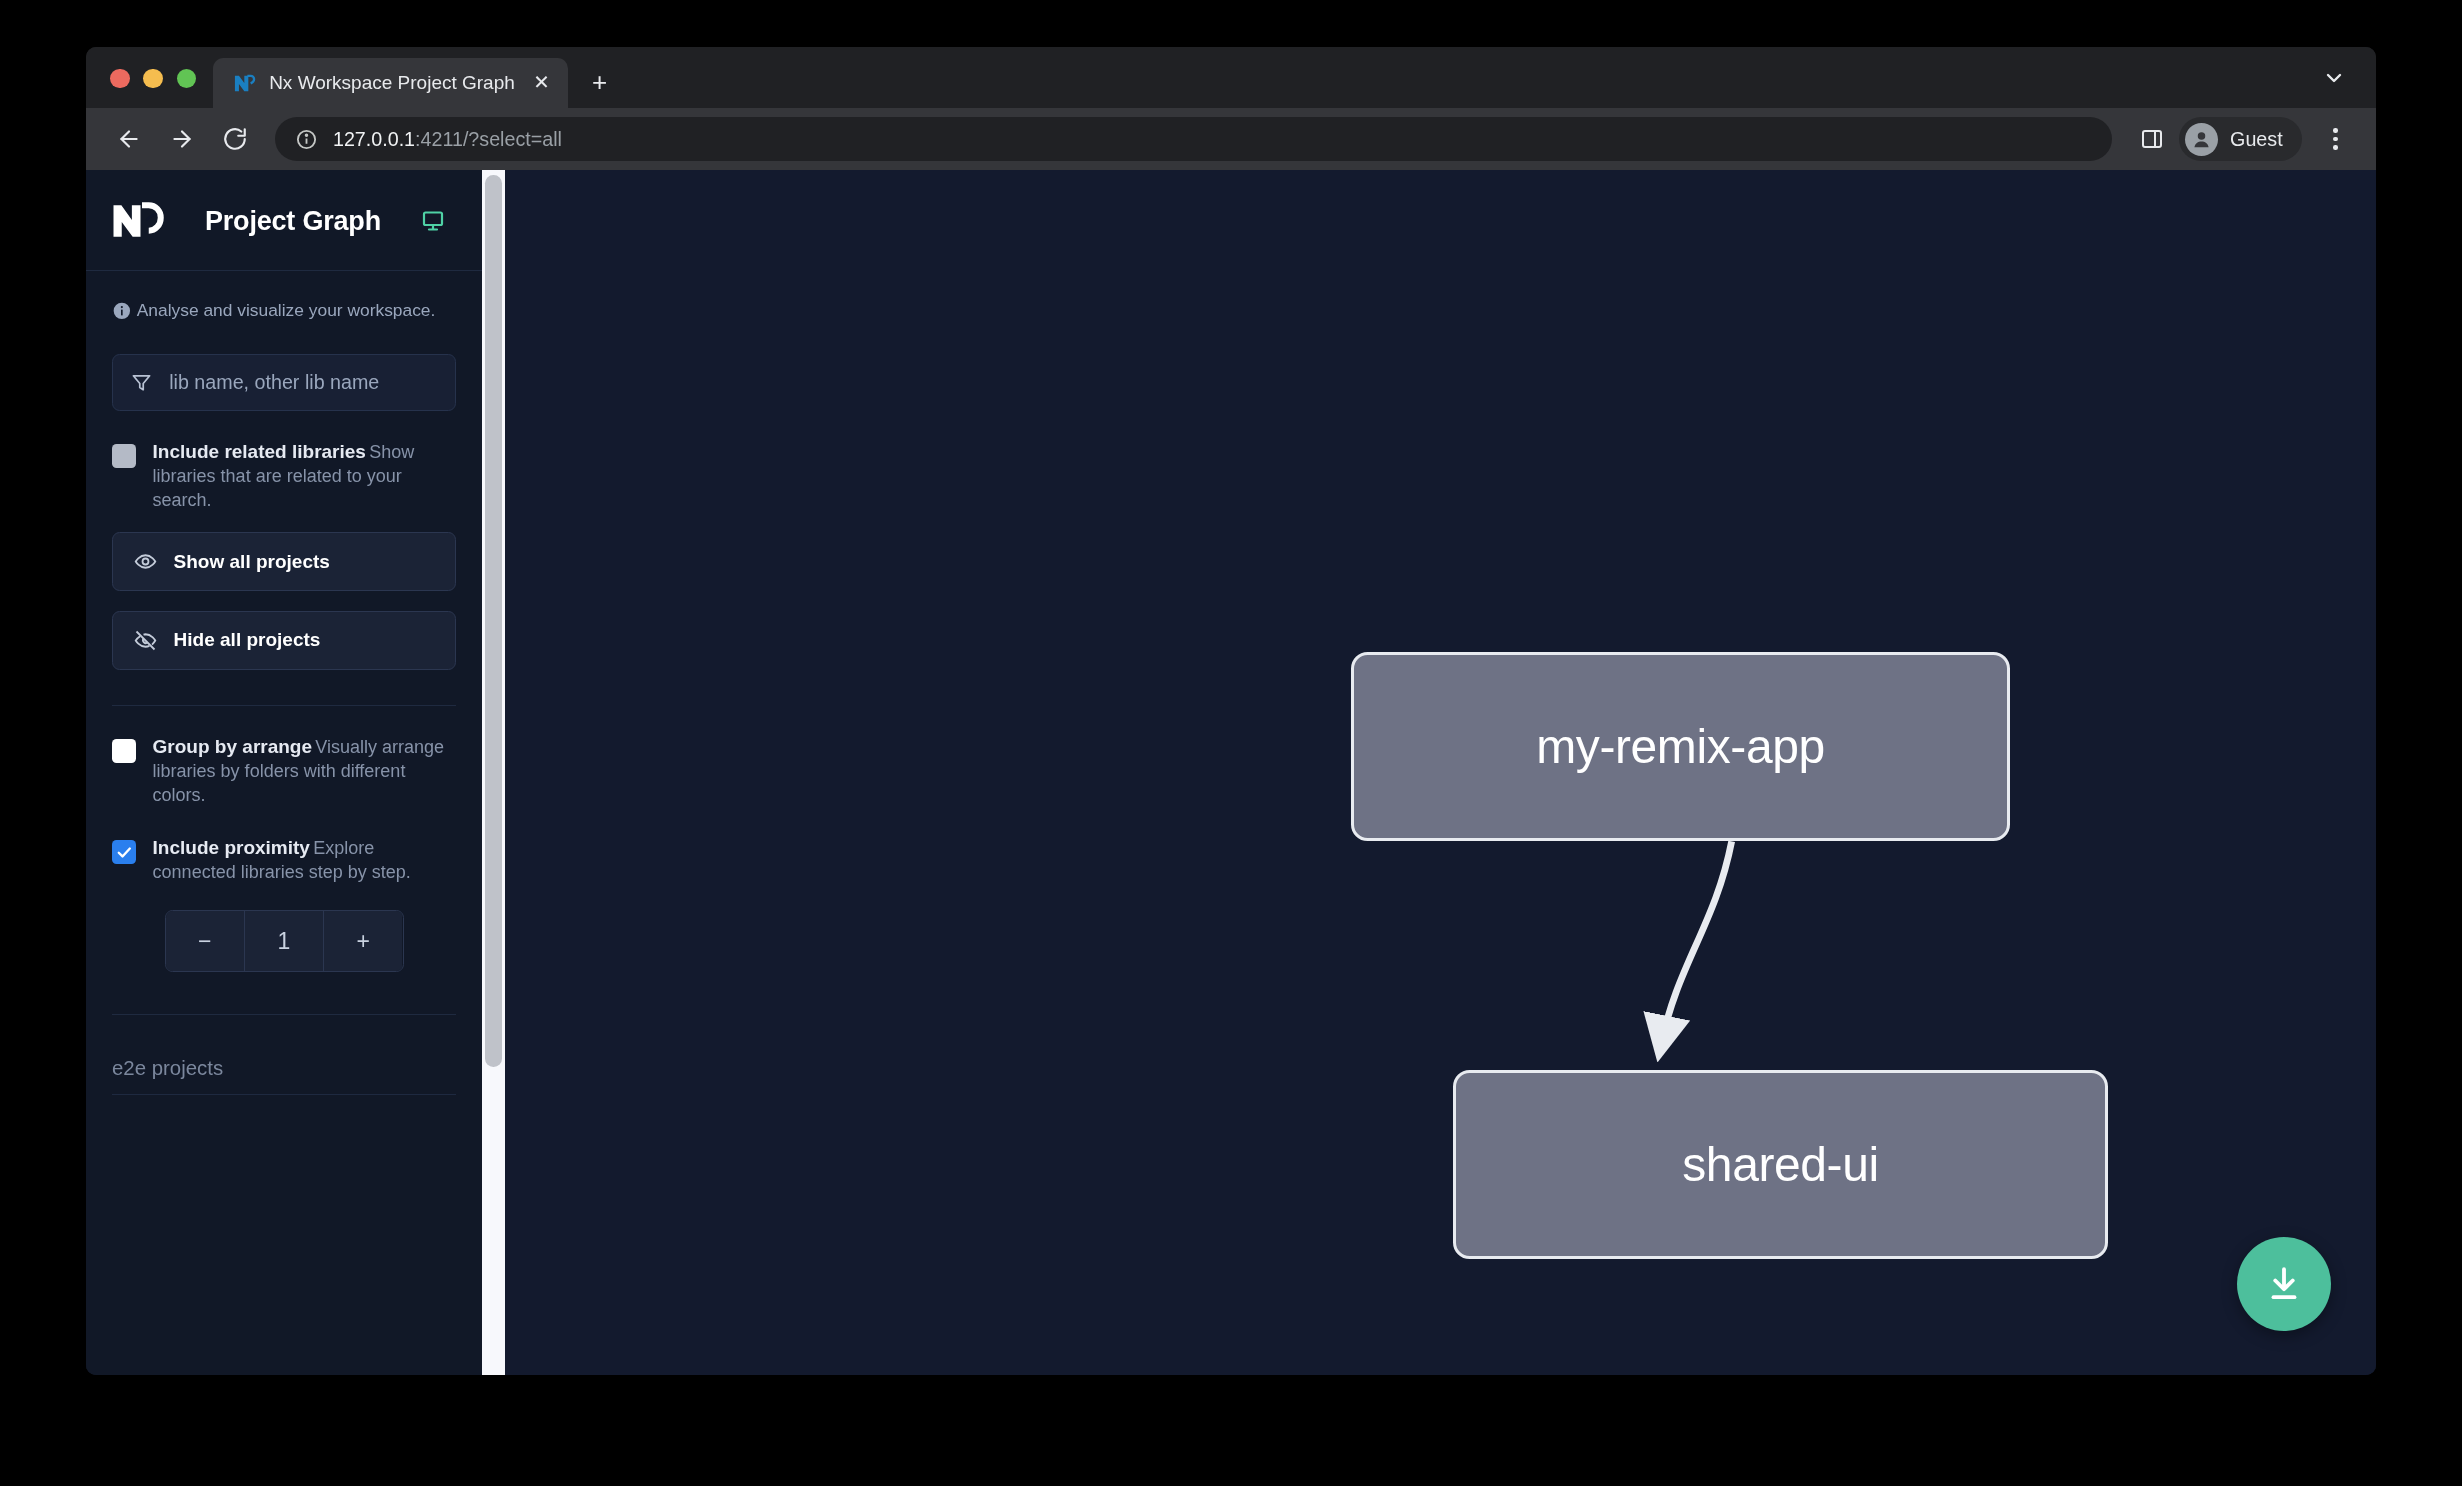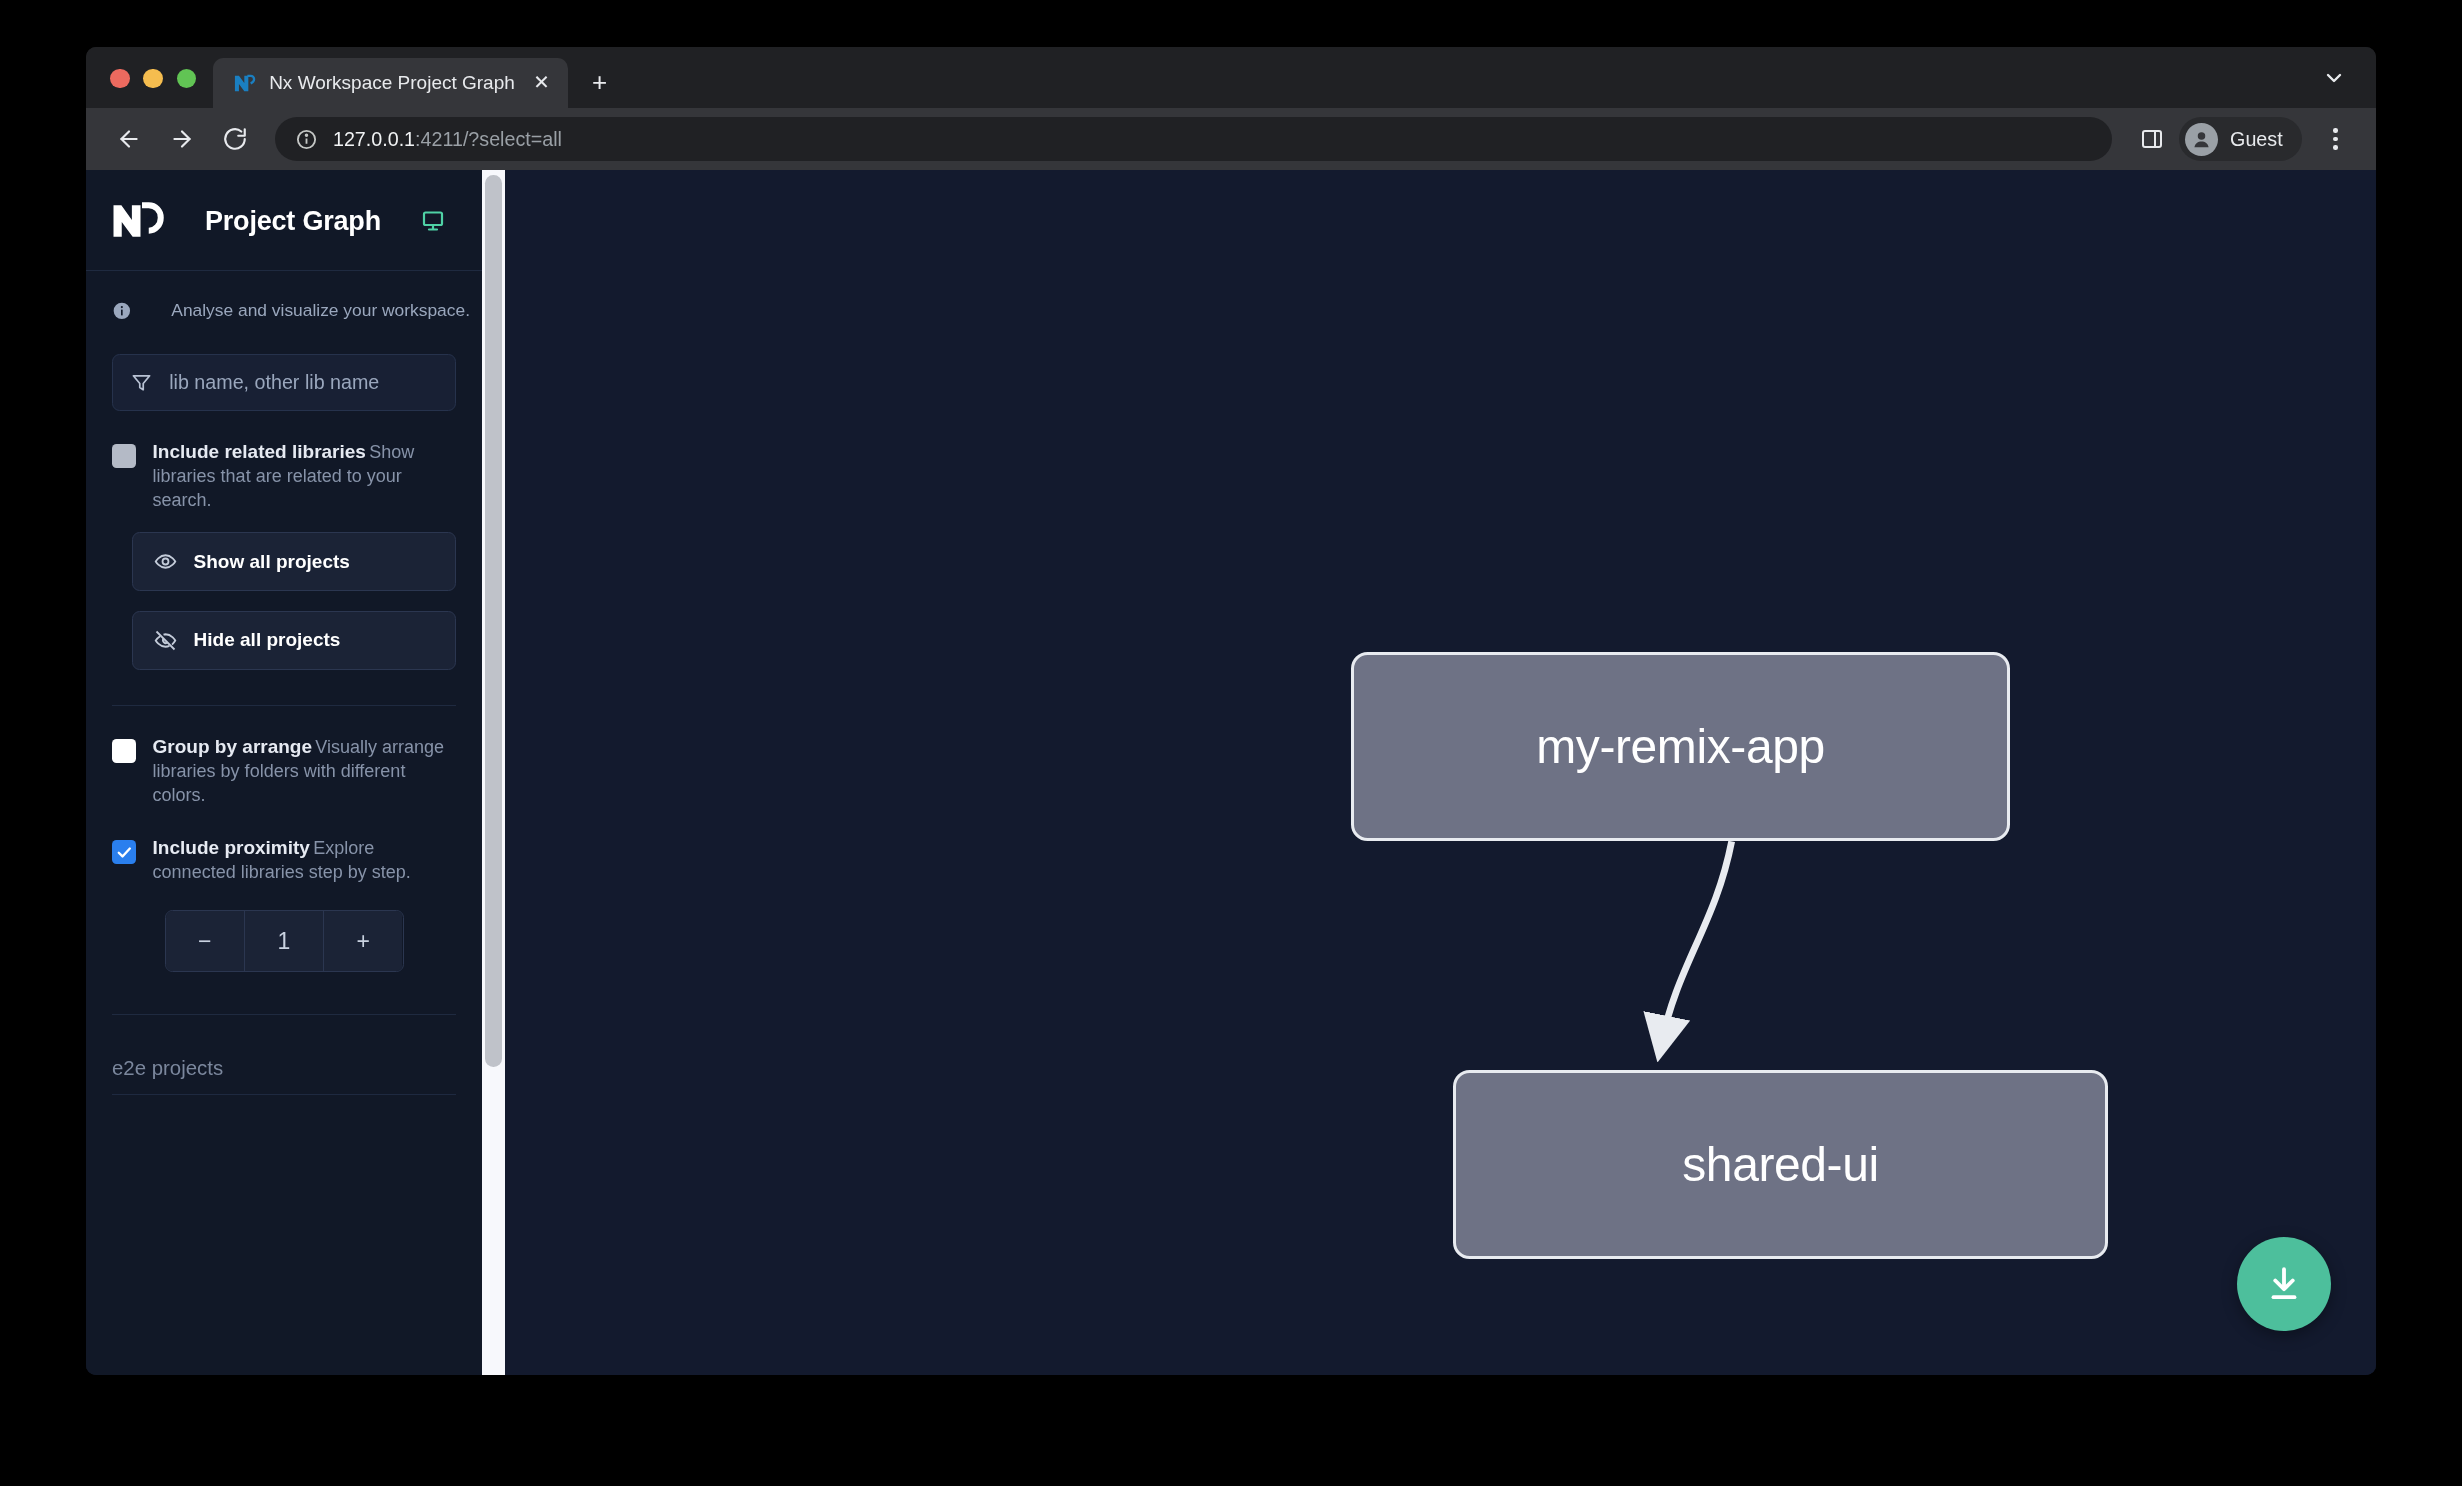--- a/index.html
+++ b/index.html
@@ -175,22 +175,21 @@
     font-size: 27px;
     font-weight: 700;
     letter-spacing: -0.2px;
   }
   .monitor-icon { margin-left: 4.5px; color: #4fd1a5; display: flex; }
 
   .sb-tagline {
     display: flex;
     align-items: center;
     gap: 5px;
-    padding: 29px 12px 0 26px;
-    justify-content: space-between;
+    padding: 29px 1px 0 26px;
   }
   .info-icon { flex-shrink: 0; color: #9aa7bd; display: flex; }
   .sb-tagline-text { color: #9aa7bd; font-size: 17.4px; }
 
   .sb-body { padding: 0 26px; }
 
   .search-box {
     margin-top: 33px;
     height: 57px;
     background: #182034;
@@ -245,21 +244,20 @@
   .pill-btn {
     margin-top: 19.7px;
     height: 59px;
     background: #1b2336;
     border: 0.8px solid #2b3650;
     border-radius: 7.6px;
     display: flex;
     align-items: center;
     gap: 16.6px;
     padding: 8px 21px;
-    margin-left: 20px;
   }
   .pill-btn .bi { color: #c3cbd9; display: flex; flex-shrink: 0; }
   .pill-btn .bl { color: #ffffff; font-size: 19px; font-weight: 700; }
 
   .stepper {
     margin: 26px auto 0 auto;
     width: 239px;
     height: 62px;
     display: flex;
     border: 0.8px solid #2b3650;

